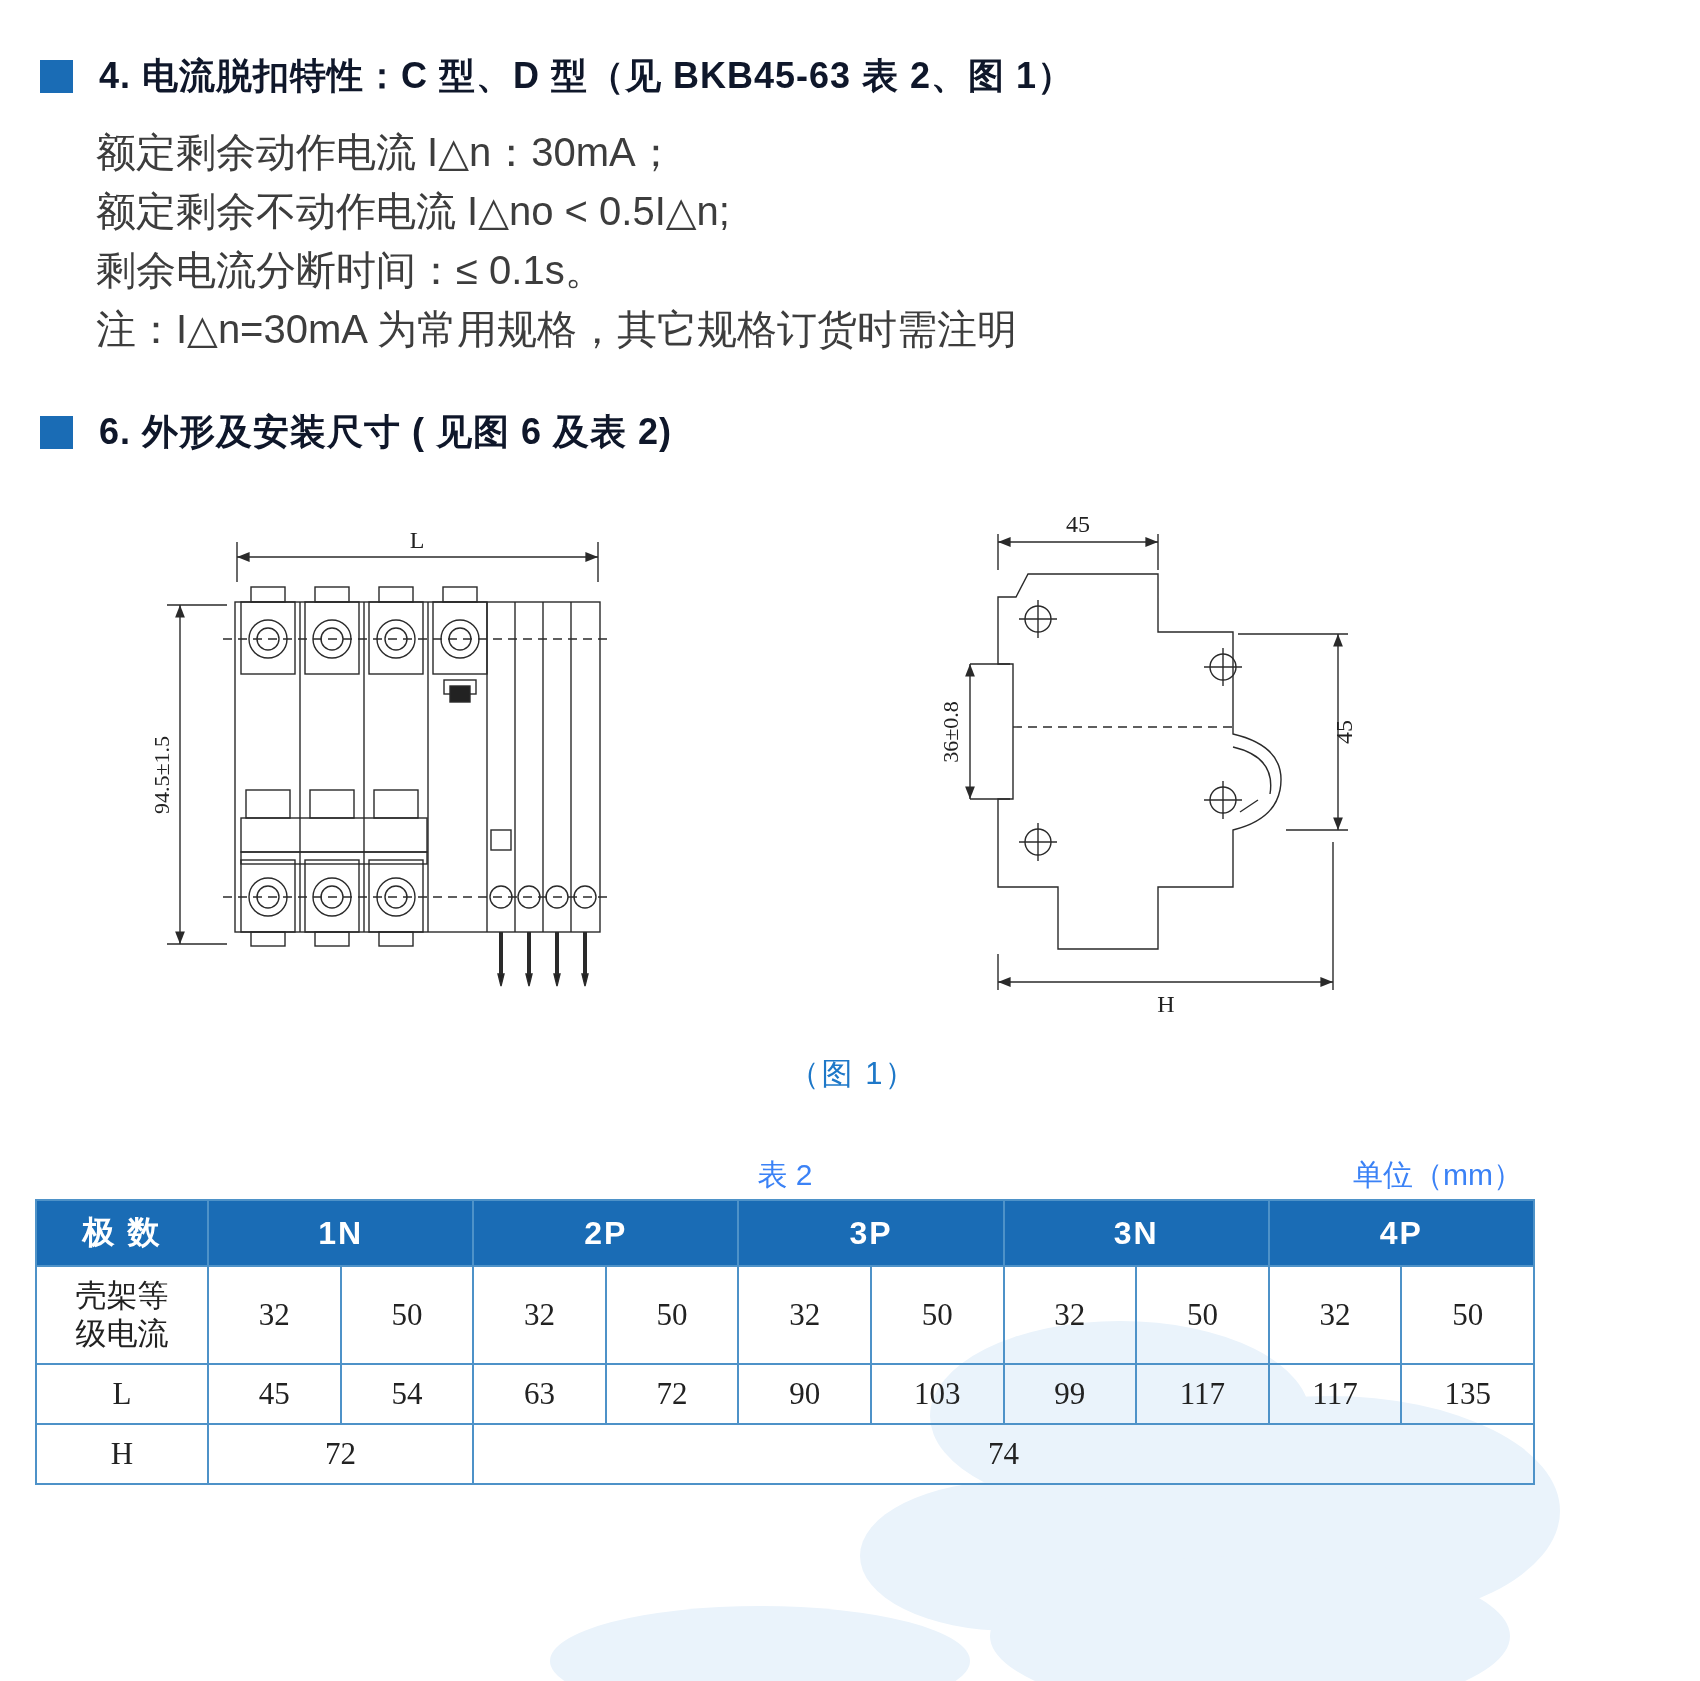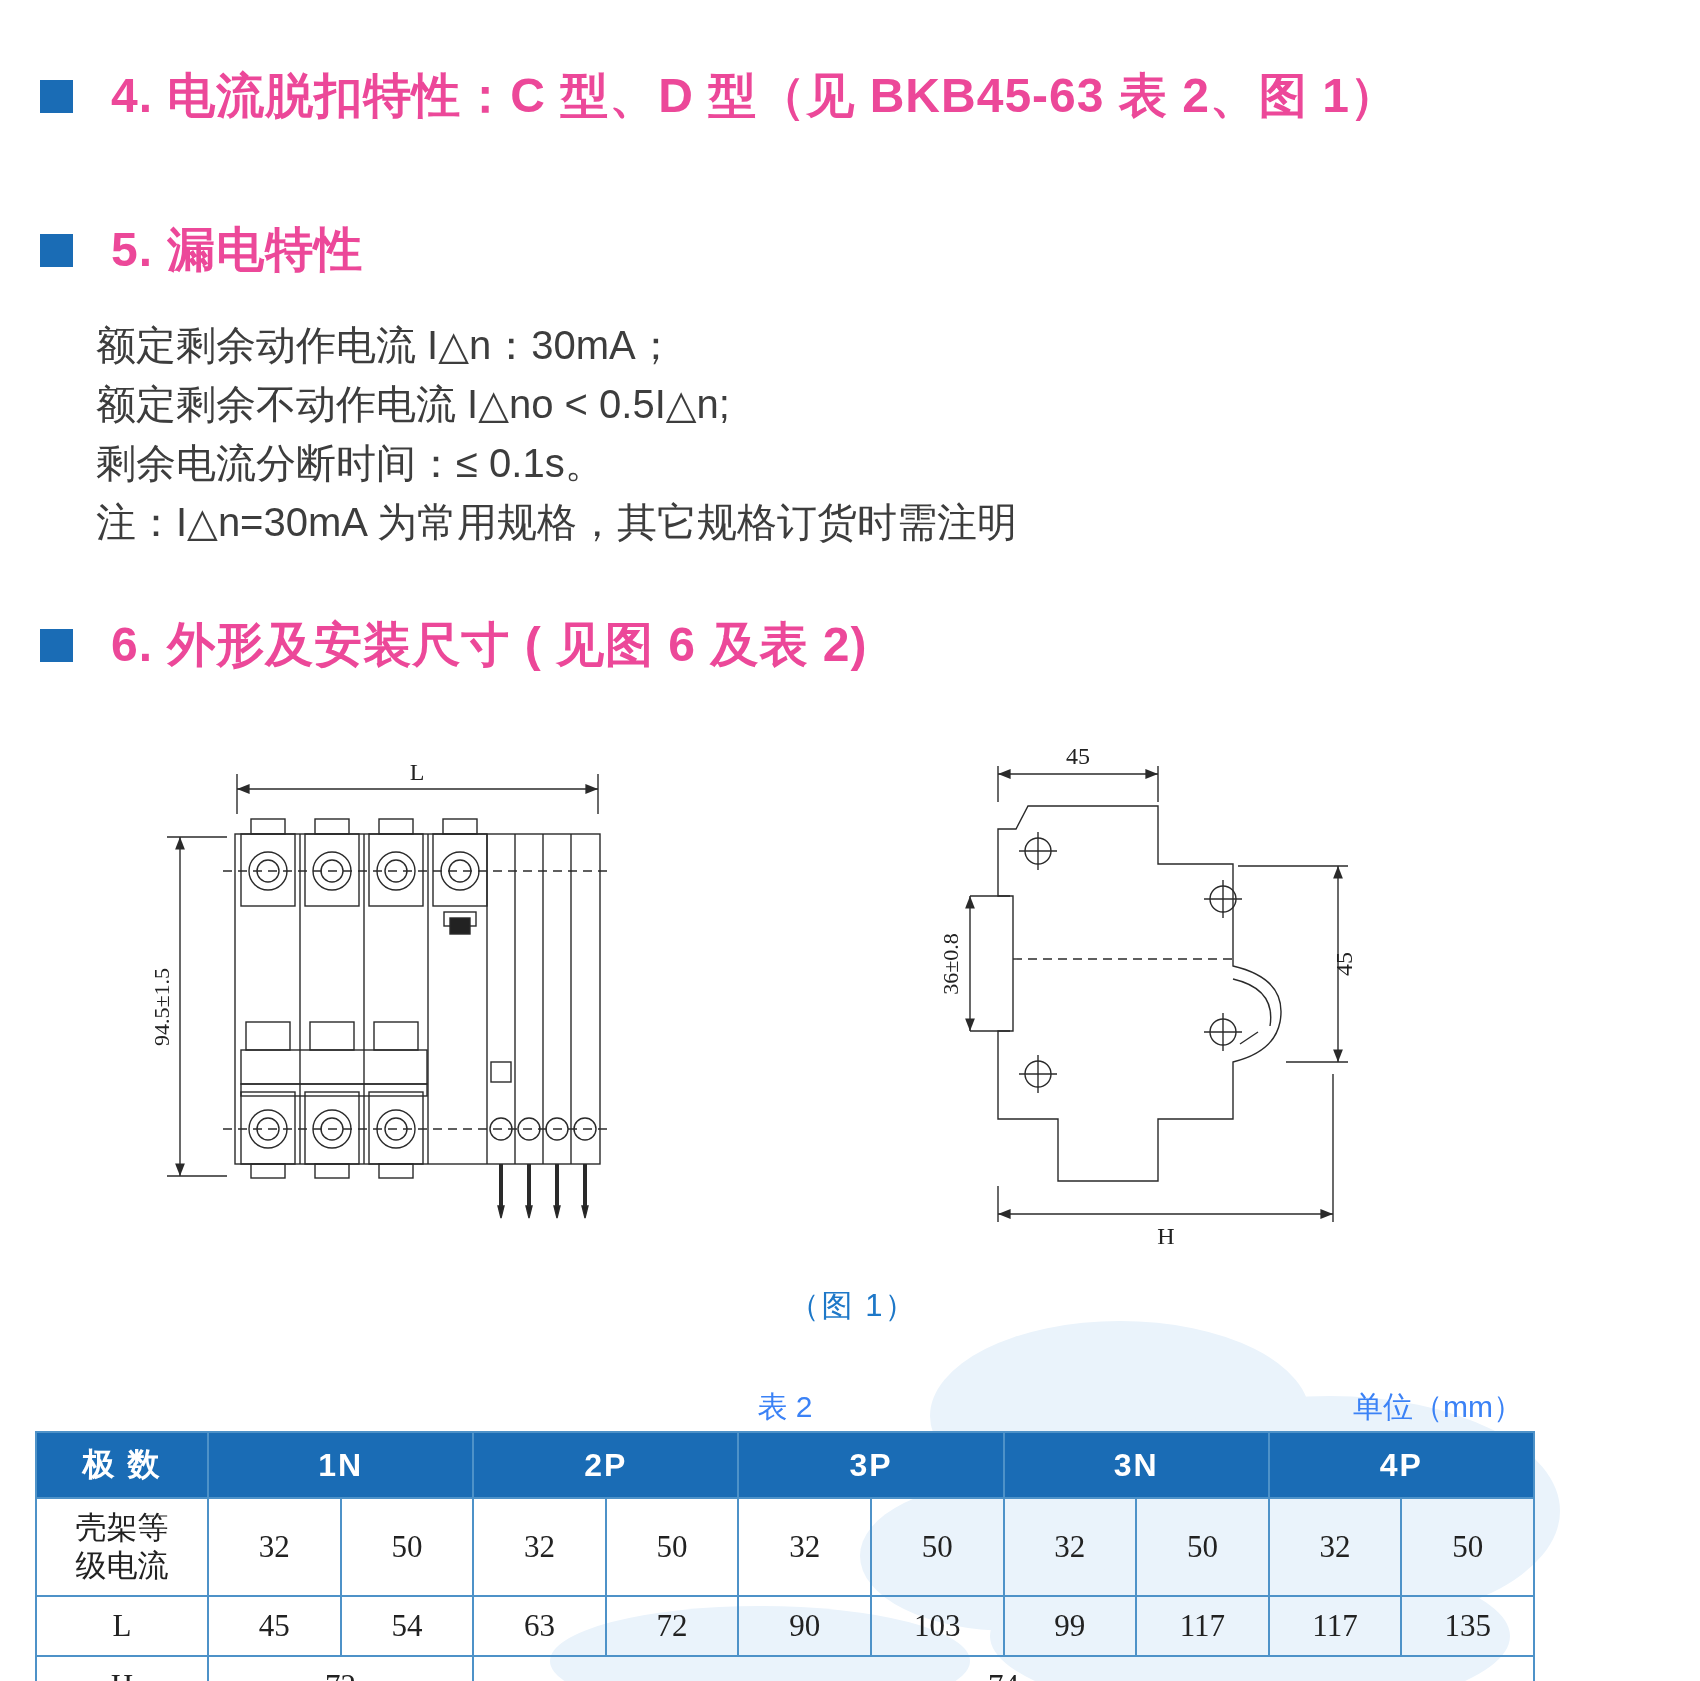--- a/index.html
+++ b/index.html
@@ -6,21 +6,21 @@
   html,body { margin:0; padding:0; background:#fff; }
   .page {
     position:relative; width:1700px; height:1681px; background:#ffffff;
     overflow:hidden; font-family:"Liberation Sans", sans-serif; color:#333;
   }
   .content { position:relative; z-index:1; }
 
   
   .sec { display:flex; align-items:center; gap:26px; margin-left:40px; }
   .sec .bullet { width:33px; height:33px; background:#1a6cb5; flex:none; }
-  .sec h2 { margin:12px; font-size:48px; font-weight:bold; color:#ec4899; letter-spacing:1px; }
+  .sec h2 { margin:0; font-size:36px; font-weight:bold; color:#0f172a; letter-spacing:1px; }
   #sec4 { margin-top:52px; }
   #sec5 { margin-top:66px; }
   #sec6 { margin-top:62px; }
 
   
   .leak { margin:34px 0 0 96px; font-size:40px; color:#3d3d3d; }
   .leak p { margin:0 0 25px 0; line-height:34px; }
 
   
   .figures { display:flex; align-items:flex-start; padding-top:55px; }
@@ -68,24 +68,20 @@
     </g>
   </svg>
 
   <div class="content">
 
     <div class="sec" id="sec4">
       <span class="bullet"></span>
       <h2>4. 电流脱扣特性：C 型、D 型（见 BKB45-63 表 2、图 1）</h2>
     </div>
 
-    <div class="sec" id="sec5">
-      <span class="bullet"></span>
-      <h2>5. 漏电特性</h2>
-    </div>
 
     <div class="leak">
       <p>额定剩余动作电流 I△n：30mA；</p>
       <p>额定剩余不动作电流 I△no &lt; 0.5I△n;</p>
       <p>剩余电流分断时间：≤ 0.1s。</p>
       <p>注：I△n=30mA 为常用规格，其它规格订货时需注明</p>
     </div>
 
     <div class="sec" id="sec6">
       <span class="bullet"></span>

